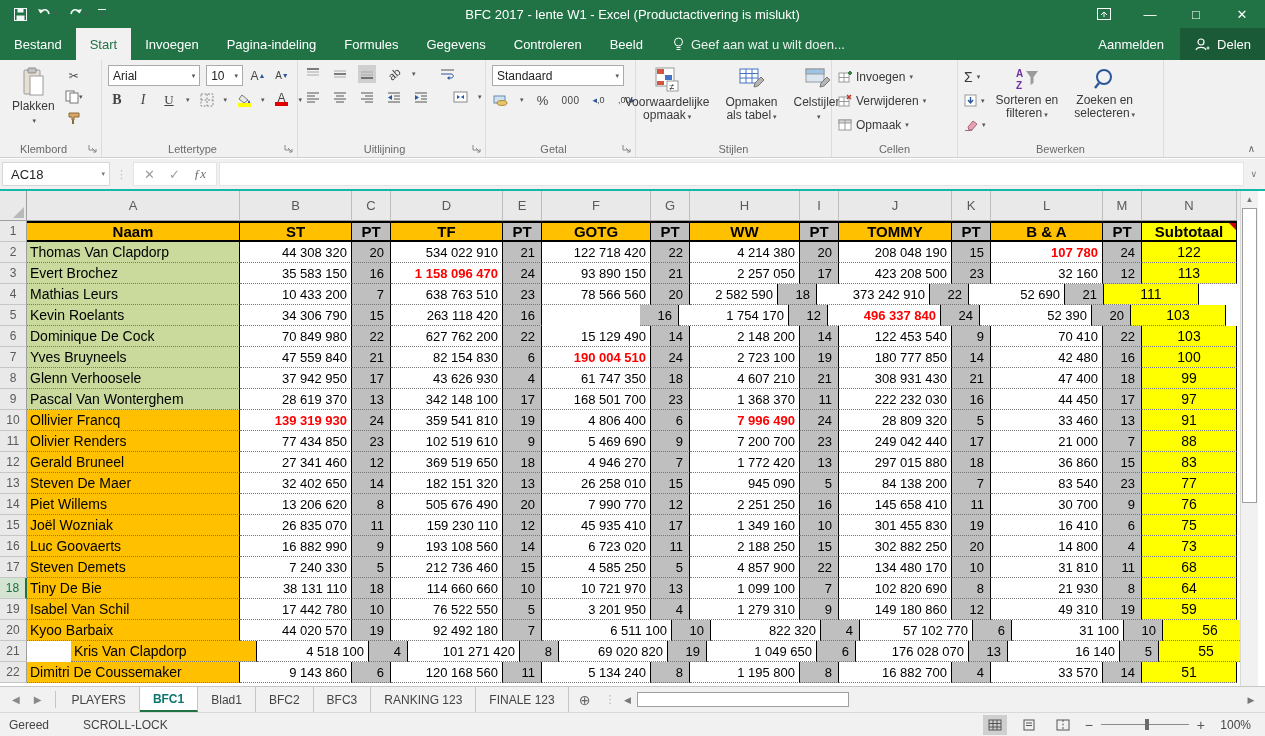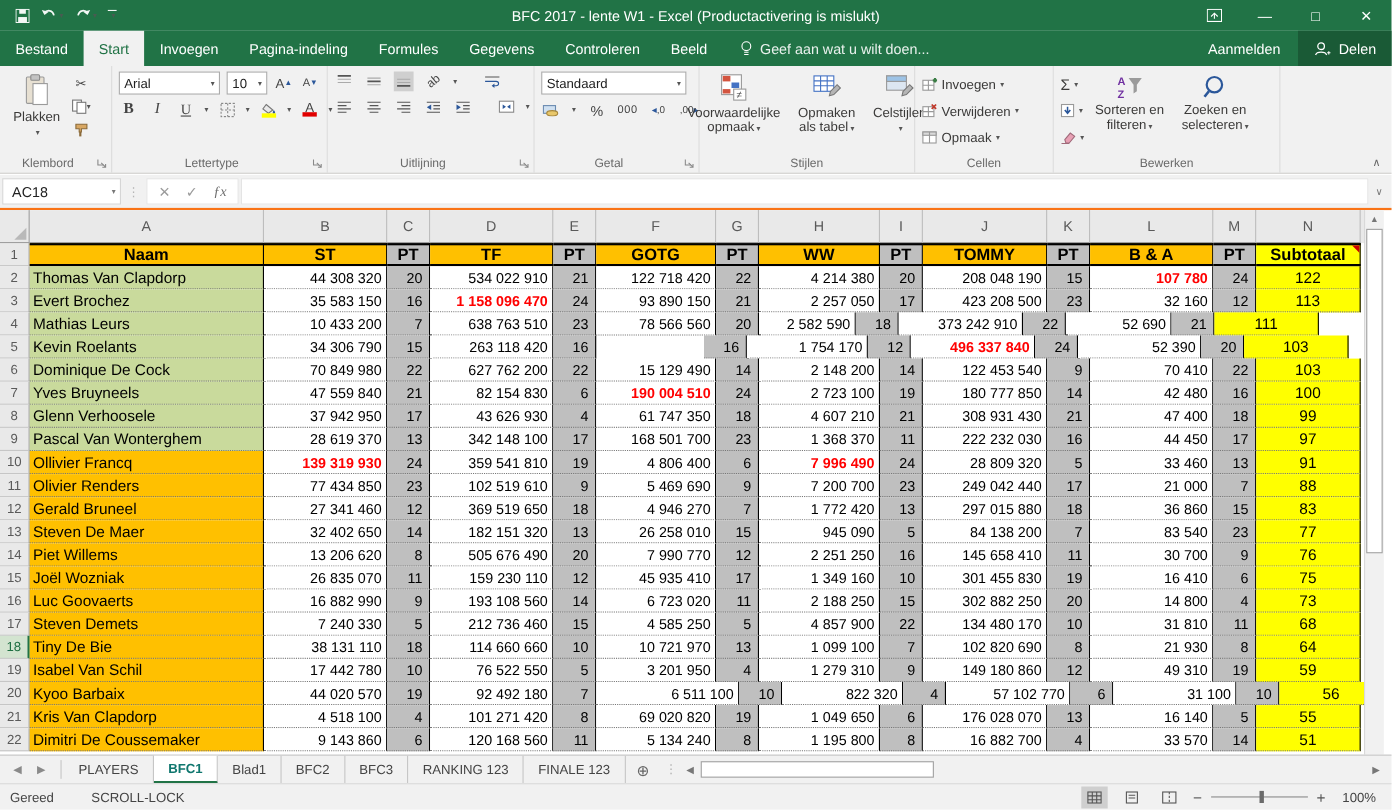--- a/index.html
+++ b/index.html
@@ -48,21 +48,21 @@
   .glyphB{font-family:"Liberation Serif",serif;font-weight:bold;font-size:14px}
   .glyphI{font-family:"Liberation Serif",serif;font-style:italic;font-size:14px}
   .glyphU{font-family:"Liberation Serif",serif;text-decoration:underline;font-size:13px}
   .colorbar{display:block;width:13px;height:4px;margin-top:-1px}
   .stack{display:flex;flex-direction:column;align-items:center;line-height:10px}
   .menubtn{display:flex;align-items:center;gap:4px;height:21px;white-space:nowrap}
   .collapse{position:absolute;right:10px;bottom:3px;color:#666;font-size:10px}
 
   
   .formulabar{position:absolute;top:159px;left:0;right:0;height:32px;background:#f1f1f1;
-    display:flex;align-items:center;border-bottom:2px solid #f97316}
+    display:flex;align-items:center;border-bottom:2px solid #14b8a6}
   .namebox{width:108px;height:24px;background:#fff;border:1px solid #d6d6d6;margin-left:2px;
     display:flex;align-items:center;font-size:13px;color:#222;padding-left:8px}
   .namebox .dd{margin-left:auto;margin-right:4px;color:#777}
   .fdots{color:#b5b5b5;padding:0 6px;font-size:11px}
   .fbtns{display:flex;align-items:center;gap:14px;background:#fff;border:1px solid #e4e4e4;
     height:24px;padding:0 10px;color:#9b9b9b;font-size:13px}
   .fx{font-family:"Liberation Serif",serif;font-style:italic;color:#6e6e6e}
   .finput{flex:1;height:24px;background:#fff;border:1px solid #e4e4e4;margin-left:2px;margin-right:6px;
     display:flex;align-items:center;padding-left:6px;font-size:13px}
   .fchev{color:#777;font-size:9px;margin-right:8px}
@@ -919,21 +919,21 @@
           <div class="cell c-num" style="width: 110px;">822 320</div>
           <div class="cell c-pt" style="width: 39px;">4</div>
           <div class="cell c-num" style="width: 113px;">57 102 770</div>
           <div class="cell c-pt" style="width: 39px;">6</div>
           <div class="cell c-num" style="width: 112px;">31 100</div>
           <div class="cell c-pt" style="width: 39px;">10</div>
           <div class="cell c-sub" style="width: 95px;">56</div>
         </div>
         <div class="grow">
           <div class="rowhead">21</div>
-          <div class="cell c-name g-orange" style="width: 213px;">Kris Van Clapdorp</div>
+          <div class="cell c-name g-orange" style="width: 186px; margin-left: 44px;">Kris Van Clapdorp</div>
           <div class="cell c-num" style="width: 112px;">4 518 100</div>
           <div class="cell c-pt" style="width: 39px;">4</div>
           <div class="cell c-num" style="width: 112px;">101 271 420</div>
           <div class="cell c-pt" style="width: 39px;">8</div>
           <div class="cell c-num" style="width: 109px;">69 020 820</div>
           <div class="cell c-pt" style="width: 39px;">19</div>
           <div class="cell c-num" style="width: 110px;">1 049 650</div>
           <div class="cell c-pt" style="width: 39px;">6</div>
           <div class="cell c-num" style="width: 113px;">176 028 070</div>
           <div class="cell c-pt" style="width: 39px;">13</div>

